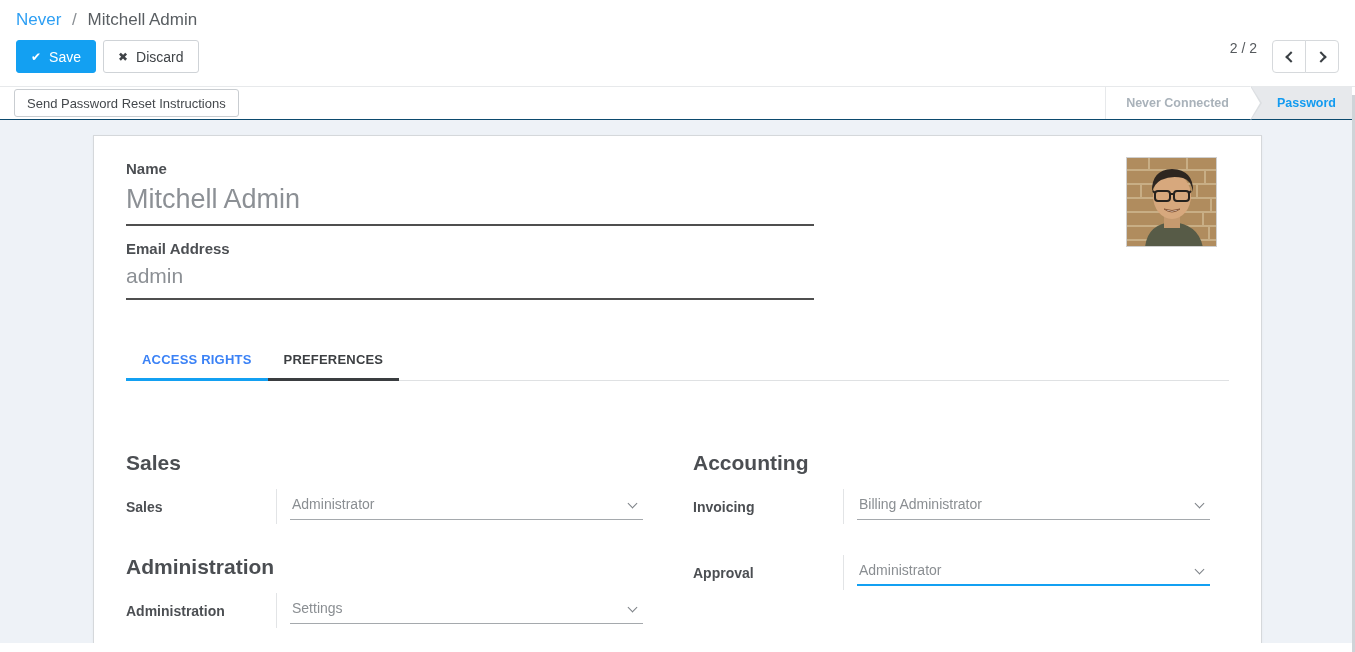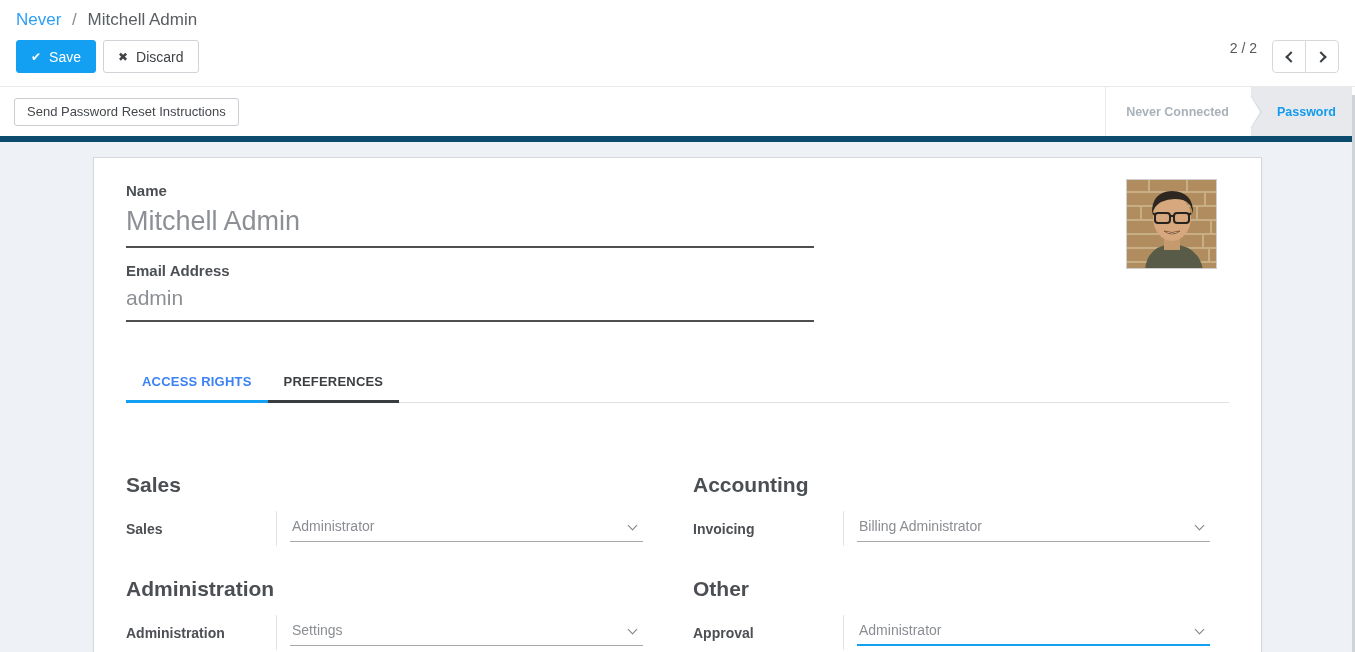--- a/index.html
+++ b/index.html
@@ -41,21 +41,21 @@
   }
   .pager-btn.prev { border-radius: 4px 0 0 4px; }
   .pager-btn.next { border-radius: 0 4px 4px 0; margin-left: -1px; }
   .chev { width: 8px; height: 8px; border-left: 2.6px solid #3a3f44; border-bottom: 2.6px solid #3a3f44; }
   .chev-left  { transform: rotate(45deg); margin-left: 3px; }
   .chev-right { transform: rotate(-135deg); margin-right: 3px; }
 
   
   .form-statusbar {
     border-top: 1px solid #e7e9eb;
-    height: 50px; background: #fff;
+    height: 33px; background: #fff;
     display: flex; justify-content: space-between; align-items: stretch;
   }
   .statusbar-left { display: flex; align-items: center; padding: 0 14px; }
   .reset-btn {
     height: 28px; font-size: 13px; padding: 0 12px; background: #fff;
     border: 1px solid #c9cdd1; border-radius: 3px; color: #44484c; cursor: pointer;
     font-family: inherit;
   }
   .statusbar-steps { display: flex; align-items: stretch; border-left: 1px solid #e7e9eb; margin-right: 3px; }
   .step { display: flex; align-items: center; font-size: 12.5px; font-weight: bold; cursor: pointer; position: relative; }
@@ -67,21 +67,21 @@
   }
   .step-muted::after {
     content: ""; position: absolute; right: -9px; top: 50%; transform: translateY(-50%);
     border-top: 17px solid transparent; border-bottom: 17px solid transparent;
     border-left: 10px solid #fff; z-index: 2;
   }
   .step-active { color: #139bf0; background: #e7e9ec; padding: 0 16px 0 26px; }
 
   
   .content {
-    background: #eef2f7; border-top: 6px solid #0c4a6e;
+    background: #eef2f7; border-top: 1px solid #0c4a6e;
     height: 524px; overflow: hidden;
   }
   .sheet {
     width: 1169px; margin: 15px auto 0; background: #fff;
     border: 1px solid #d5d8db; box-shadow: 0 1px 2px rgba(60,60,60,.06);
     padding: 24px 32px 40px; height: 600px; position: relative;
   }
 
   .field-group { width: 688px; }
   .field-group + .field-group { margin-top: 14px; }
@@ -267,21 +267,20 @@
           <div class="field-cell">
             <div class="select-box">
               <span>Settings</span>
               <span class="caret"></span>
             </div>
           </div>
         </div>
       </div>
 
       <div class="group">
-        <div class="group-title">Other</div>
         <div class="field-row">
           <span class="row-label">Approval</span>
           <div class="field-cell">
             <div class="select-box focused">
               <span>Administrator</span>
               <span class="caret"></span>
             </div>
           </div>
         </div>
       </div>

